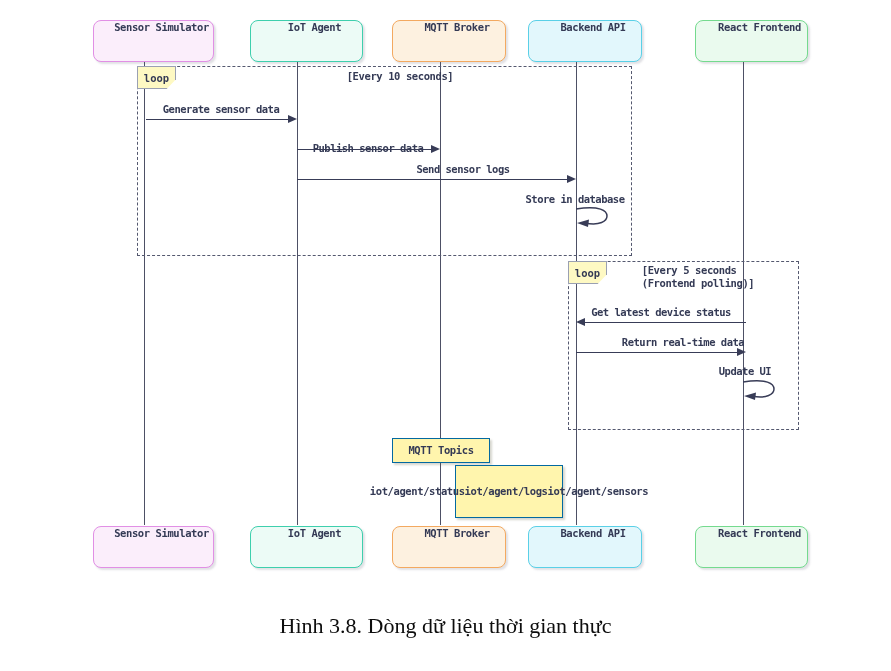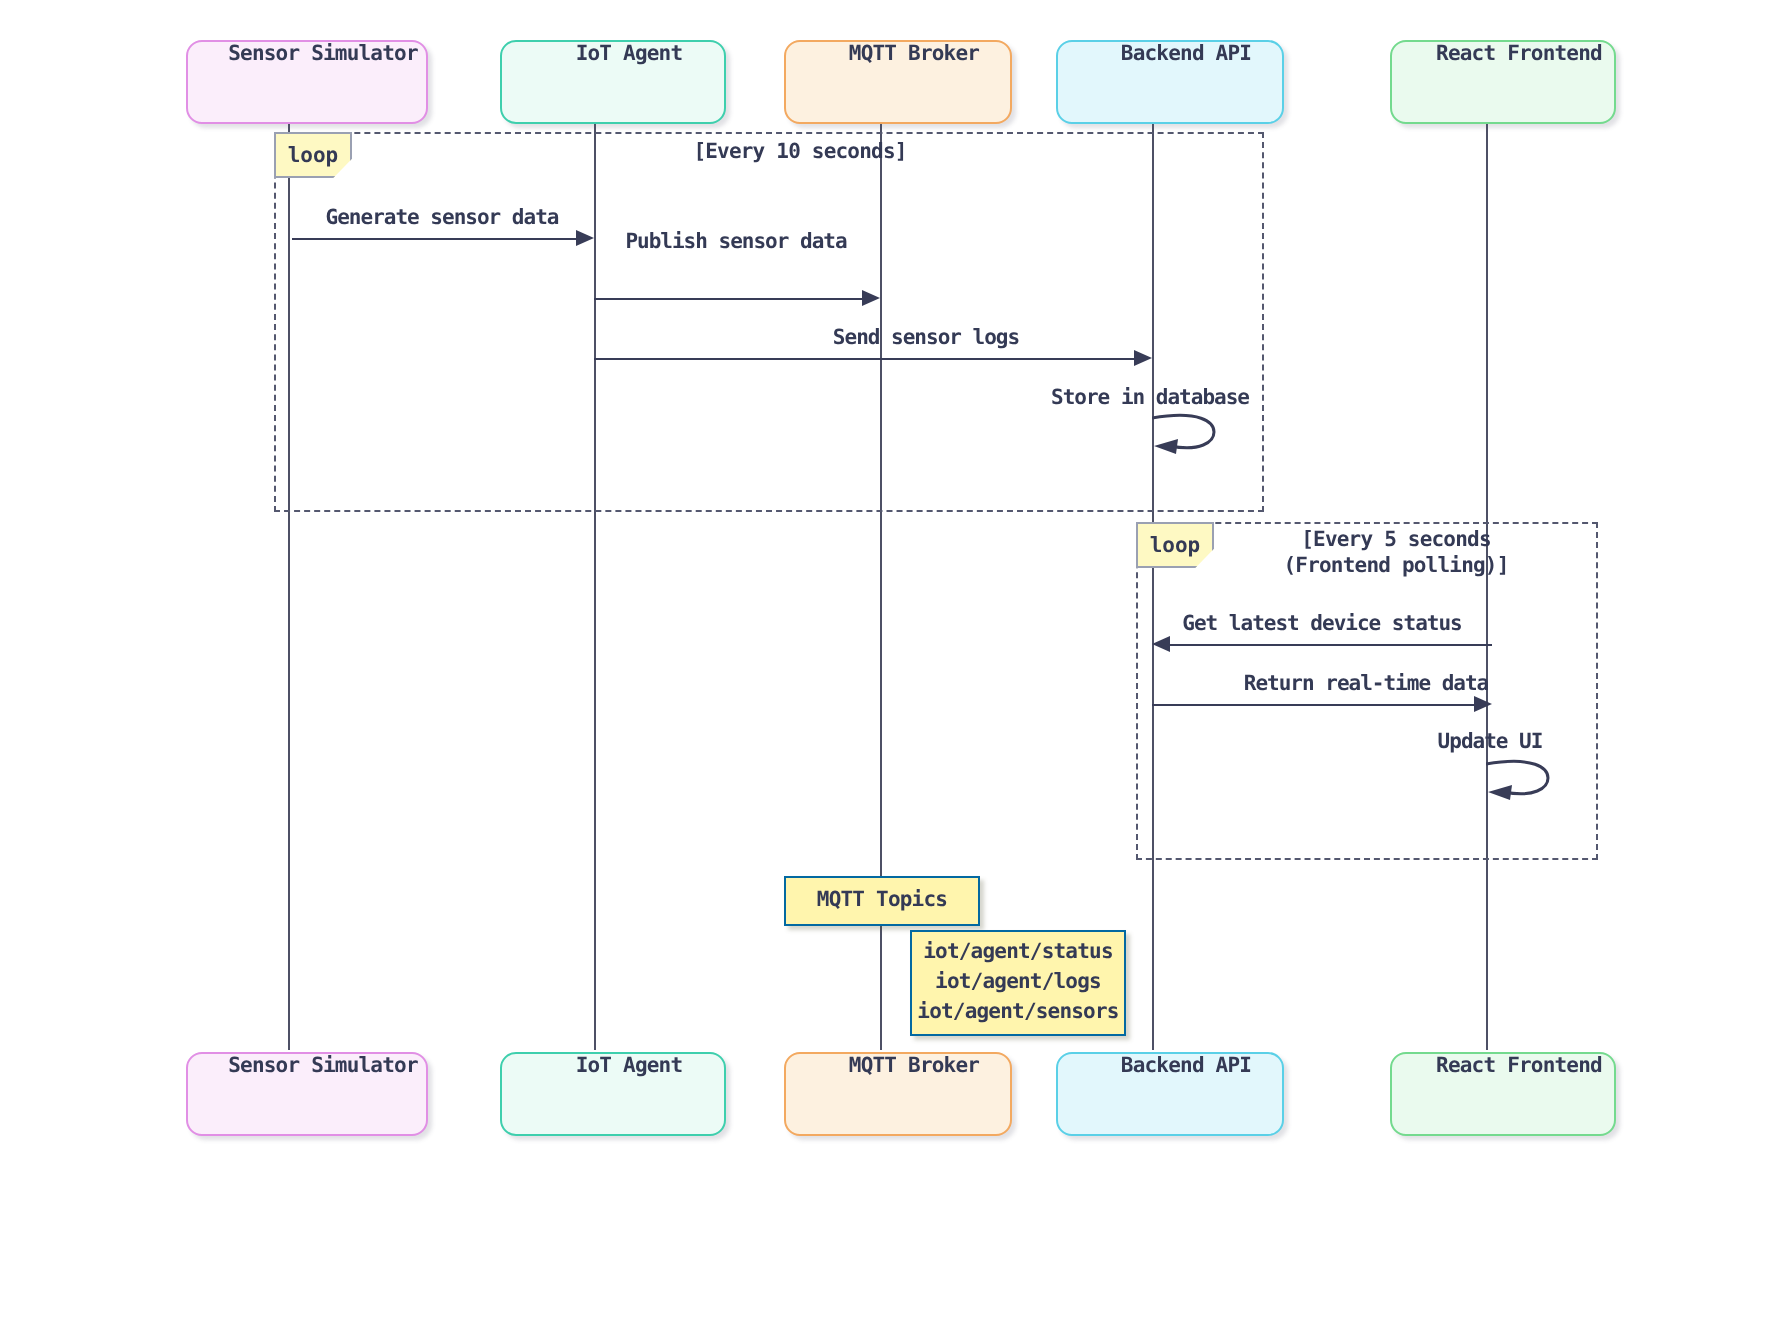--- a/index.html
+++ b/index.html
@@ -18,21 +18,21 @@
   .lifeline{position:absolute;width:1px;top:62px;height:463px;background:#4d5065;z-index:1;}
   
   .loop-frame{position:absolute;border:1px dashed #54586f;z-index:2;}
   .loop-badge{
     position:absolute;width:37px;height:21px;background:#fef9c3;border:1px solid #9aa0b2;
     display:flex;align-items:center;justify-content:center;
     font-size:10.5px;font-weight:700;z-index:3;
     clip-path:polygon(0 0,100% 0,100% 58%,76% 100%,0 100%);
   }
   .loop-title{
-    position:absolute;transform:translateX(-50%);text-align:center;
+    position:absolute;transform:translateX(-50%);
     font-size:10.5px;font-weight:700;letter-spacing:-0.4px;line-height:12.5px;
     white-space:nowrap;z-index:3;
   }
   
   .msg-label{
     position:absolute;transform:translateX(-50%);white-space:nowrap;
     font-size:10.5px;font-weight:700;letter-spacing:-0.5px;z-index:3;
   }
   .msg-line{position:absolute;height:0;border-top:1.5px solid #383c57;z-index:3;}
   .head-right{
@@ -73,21 +73,21 @@
   <div class="loop-frame" style="left:137px;top:66px;width:493px;height:188px;"></div>
   <div class="loop-badge" style="left:137px;top:66px;">
     <span>loop</span>
   </div>
   <div class="loop-title" style="left:400px;top:70px;">[Every 10 seconds]</div>
 
   <div class="msg-label" style="left:221px;top:103px;">Generate sensor data</div>
   <div class="msg-line" style="left:146px;top:119px;width:143px;"></div>
   <div class="head-right" style="left:288px;top:115px;"></div>
 
-  <div class="msg-label" style="left:368px;top:115px;">Publish sensor data</div>
+  <div class="msg-label" style="left:368px;top:142px;">Publish sensor data</div>
   <div class="msg-line" style="left:297px;top:149px;width:135px;"></div>
   <div class="head-right" style="left:431px;top:145px;"></div>
 
   <div class="msg-label" style="left:436px;top:163px;margin-left:27px;">Send sensor logs</div>
   <div class="msg-line" style="left:297px;top:179px;width:271px;"></div>
   <div class="head-right" style="left:567px;top:175px;"></div>
 
   <div class="msg-label" style="left:575px;top:193px;">Store in database</div>
   <svg class="selfloop" style="left:576px;top:205px;" width="36" height="24" viewBox="0 0 36 24">
     <path d="M0,4 C24,0 31,6 31,11 C31,16 24,21 9,18" fill="none" stroke="#383c57" stroke-width="1.5"></path>
@@ -113,21 +113,21 @@
 
   <div class="msg-label" style="left:745px;top:365px;text-align:right;">Update UI</div>
   <svg class="selfloop" style="left:743px;top:378px;" width="36" height="24" viewBox="0 0 36 24">
     <path d="M0,4 C24,0 31,6 31,11 C31,16 24,21 9,18" fill="none" stroke="#383c57" stroke-width="1.5"></path>
     <polygon points="13,14.5 1,18 12,22" fill="#383c57"></polygon>
   </svg>
 
   <div class="note" style="left:392px;top:438px;width:96px;height:23px;">
     <span>MQTT Topics</span>
   </div>
-  <div class="note" style="left:455px;top:465px;width:106px;height:51px;flex-direction:column;">
+  <div class="note" style="left:455px;top:465px;width:106px;height:51px;flex-direction:row;">
     <div>iot/agent/status</div>
     <div>iot/agent/logs</div>
     <div>iot/agent/sensors</div>
   </div>
 
   <div class="actor" style="left: 93px; top: 20px; width: 103px; background: rgb(251, 238, 251); border-color: rgb(225, 143, 229);">
       <span>Sensor Simulator</span>
     </div>
   <div class="actor" style="left: 250px; top: 20px; width: 95px; background: rgb(236, 251, 246); border-color: rgb(62, 207, 173);">
       <span>IoT Agent</span>
@@ -151,14 +151,15 @@
   <div class="actor" style="left: 392px; top: 526px; width: 96px; background: rgb(253, 241, 224); border-color: rgb(243, 169, 96);">
       <span>MQTT Broker</span>
     </div>
   <div class="actor" style="left: 528px; top: 526px; width: 96px; background: rgb(226, 247, 252); border-color: rgb(90, 208, 231);">
       <span>Backend API</span>
     </div>
   <div class="actor" style="left: 695px; top: 526px; width: 95px; background: rgb(234, 250, 238); border-color: rgb(116, 218, 142);">
       <span>React Frontend</span>
     </div>
 
+  <div class="caption">Hình 3.8. Dòng dữ liệu thời gian thực</div>
 
 </div>
 
 </body></html>

